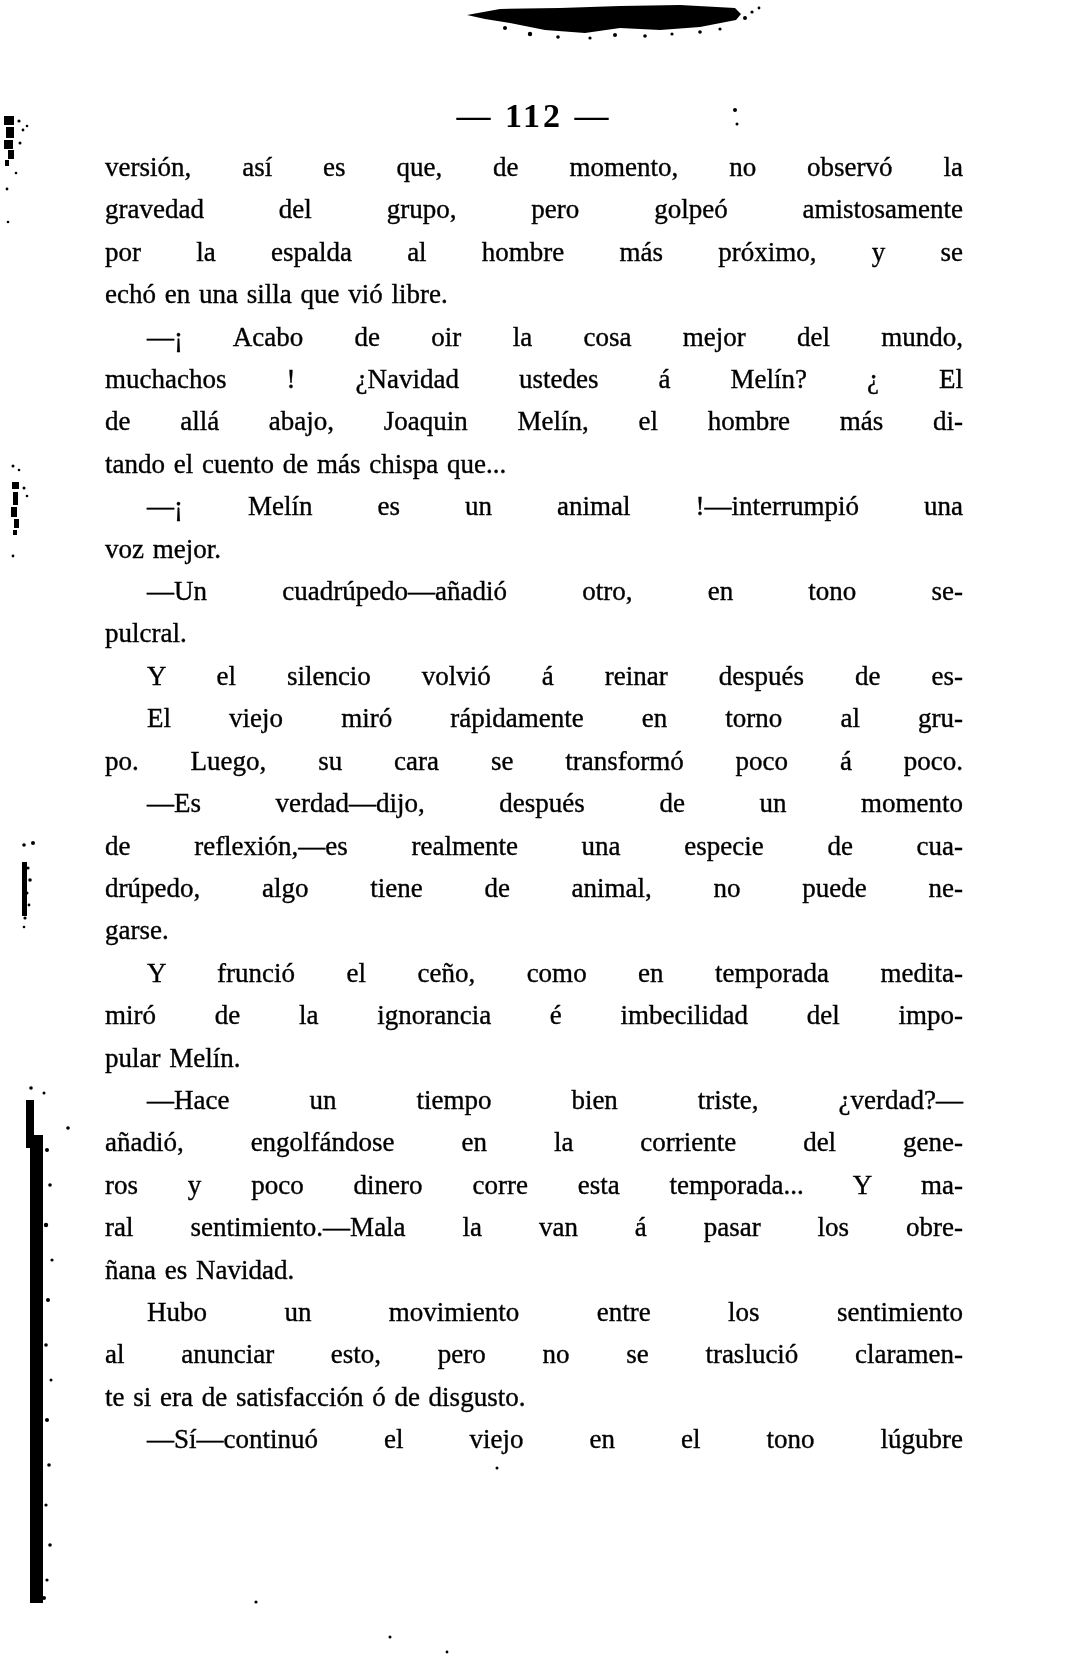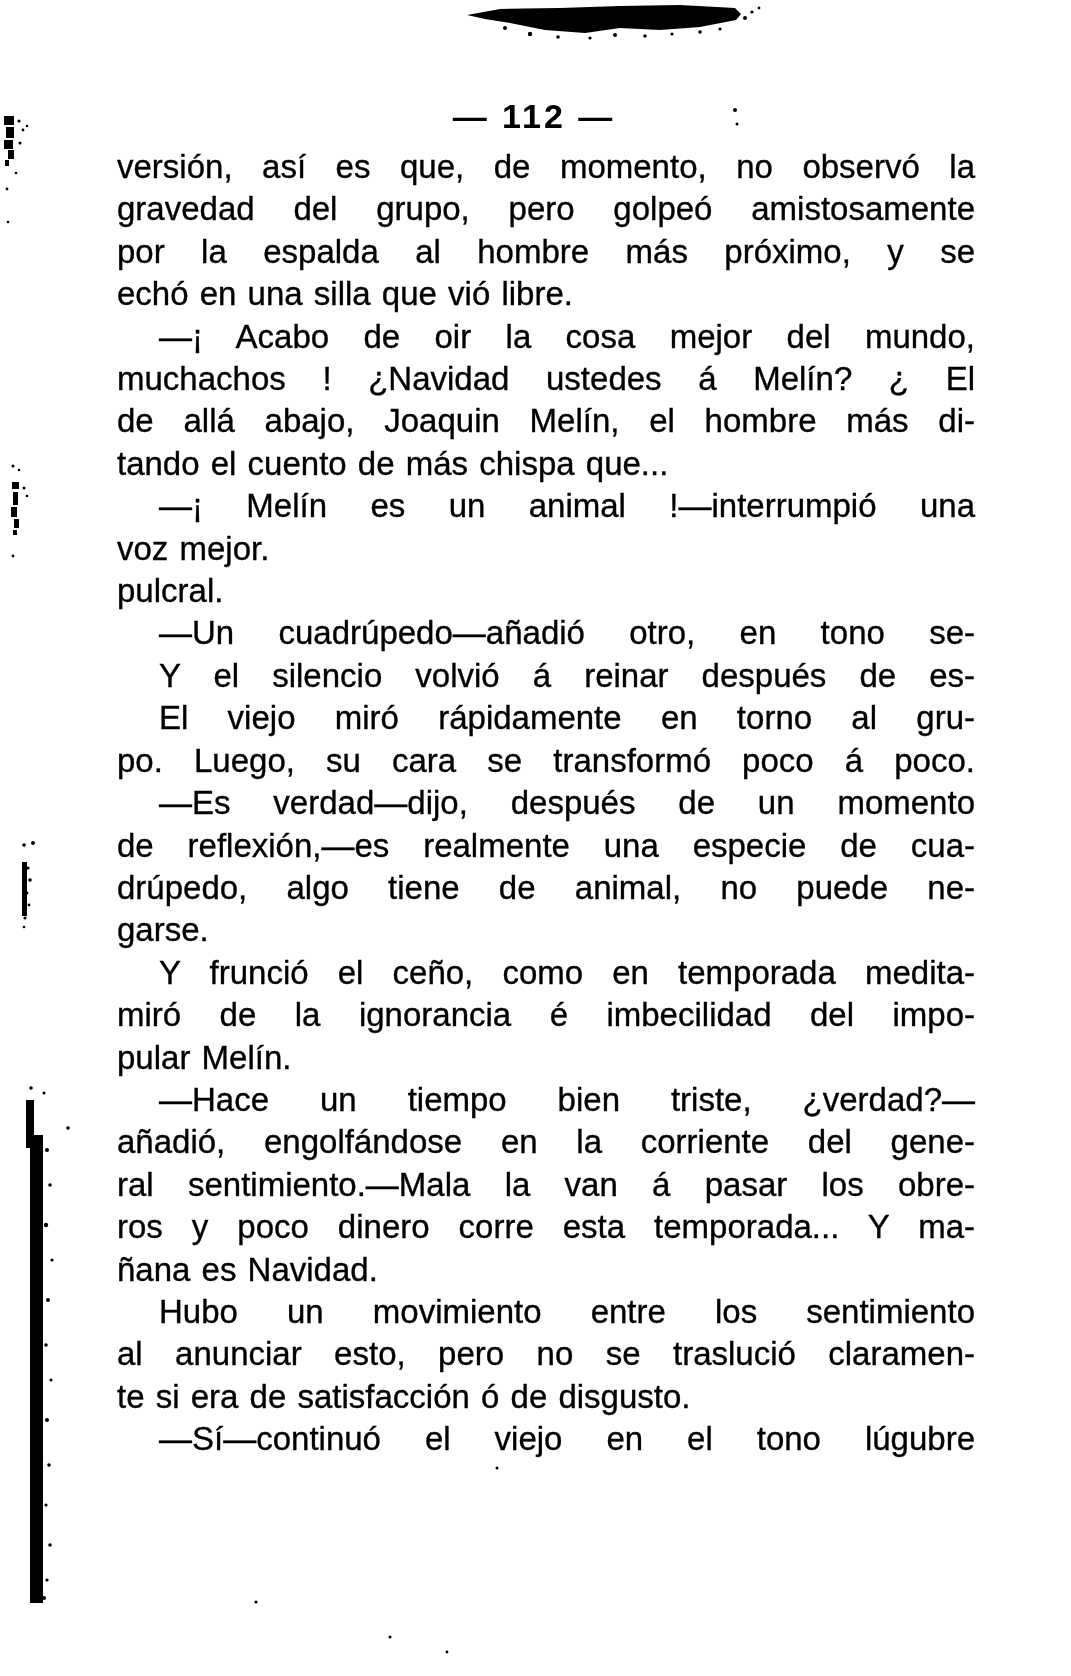--- a/index.html
+++ b/index.html
@@ -1,35 +1,34 @@
 <!DOCTYPE html>
 <html><head>
 <meta charset="utf-8">
 <style>
   html,body{margin:0;padding:0;background:#fff;}
   .page{
     position:relative;
     width:1036px;height:1676px;
     background:#ffffff;
     color:#000;
-    font-family:Liberation Sans, sans-serif;
+    font-family:Liberation Serif, serif;
     overflow:hidden;
   }
   .art{position:absolute;top:0;left:0;pointer-events:none;}
   .header{
     position:absolute;top:97px;left:105px;width:858px;
     text-align:center;font-size:34px;font-weight:bold;
     letter-spacing:3px;
   }
   .text{
     position:absolute;top:146px;left:105px;width:858px;
-    font-size:33px;line-height:42.4px;
+    font-size:27px;line-height:42.4px;
     -webkit-text-stroke:0.35px #000;
     word-spacing:2px;
-    margin-left:12px;
   }
   .line{text-align:justify;}
   .line.j{text-align-last:justify;}
   .line.ind{text-indent:42px;}
 </style>
 </head>
 <body>
 
 <div class="page">
 
@@ -145,41 +144,41 @@
     <div class="line">echó en una silla que vió libre.</div>
 
     <div class="line j ind">—¡ Acabo de oir la cosa mejor del mundo,</div>
     <div class="line j">muchachos ! ¿Navidad ustedes á Melín? ¿ El</div>
     <div class="line j">de allá abajo, Joaquin Melín, el hombre más di-</div>
     <div class="line">tando el cuento de más chispa que...</div>
 
     <div class="line j ind">—¡ Melín es un animal !—interrumpió una</div>
     <div class="line">voz mejor.</div>
 
+    <div class="line j ind">—Un cuadrúpedo—añadió otro, en tono se-</div>
     <div class="line">pulcral.</div>
-    <div class="line j ind">—Un cuadrúpedo—añadió otro, en tono se-</div>
 
     <div class="line j ind">Y el silencio volvió á reinar después de es-</div>
 
     <div class="line j ind">El viejo miró rápidamente en torno al gru-</div>
     <div class="line j">po. Luego, su cara se transformó poco á poco.</div>
 
     <div class="line j ind">—Es verdad—dijo, después de un momento</div>
     <div class="line j">de reflexión,—es realmente una especie de cua-</div>
     <div class="line j">drúpedo, algo tiene de animal, no puede ne-</div>
     <div class="line">garse.</div>
 
     <div class="line j ind">Y frunció el ceño, como en temporada medita-</div>
     <div class="line j">miró de la ignorancia é imbecilidad del impo-</div>
     <div class="line">pular Melín.</div>
 
     <div class="line j ind">—Hace un tiempo bien triste, ¿verdad?—</div>
     <div class="line j">añadió, engolfándose en la corriente del gene-</div>
+    <div class="line j">ros y poco dinero corre esta temporada... Y ma-</div>
     <div class="line j">ral sentimiento.—Mala la van á pasar los obre-</div>
-    <div class="line j">ros y poco dinero corre esta temporada... Y ma-</div>
     <div class="line">ñana es Navidad.</div>
 
     <div class="line j ind">Hubo un movimiento entre los sentimiento</div>
     <div class="line j">al anunciar esto, pero no se traslució claramen-</div>
     <div class="line">te si era de satisfacción ó de disgusto.</div>
 
     <div class="line j ind">—Sí—continuó el viejo en el tono lúgubre</div>
   </div>
 
 </div>

